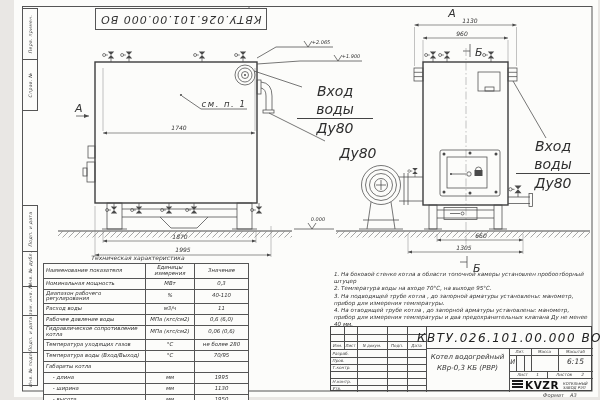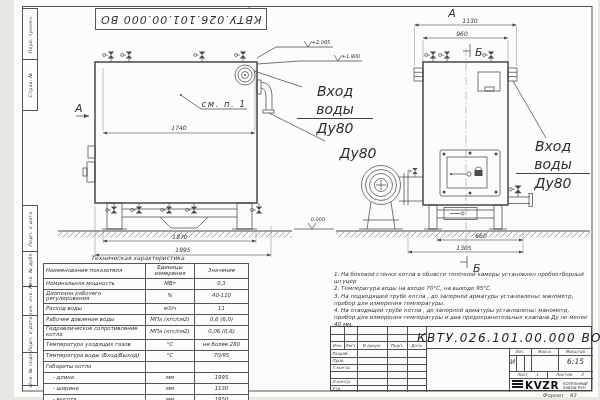--- a/index.html
+++ b/index.html
@@ -399,20 +399,24 @@
     <div class="hl" style="left:178px;top:28px;width:84px"></div>
     <div class="hl" style="left:178px;top:44px;width:84px"></div>
     <div class="hl" style="left:178px;top:51px;width:84px"></div>
     <div class="vl" style="left:200px;top:21px;height:23px"></div>
     <div class="vl" style="left:227px;top:21px;height:23px"></div>
     <div class="vl" style="left:185.3px;top:28px;height:16px"></div>
     <div class="vl" style="left:192.6px;top:28px;height:16px"></div>
     <div class="vl" style="left:216px;top:44px;height:7px"></div>
 
     <div class="tb-doc">КВТУ.026.101.00.000  ВО</div>
+    <div class="tb-name">
+      <div>Котел водогрейный</div>
+      <div>КВр-0,3  КБ  (РВР)</div>
+    </div>
     <div class="tb-xs" style="left:0;top:15.5px;width:13px">Изм.</div>
     <div class="tb-xs" style="left:13px;top:15.5px;width:13px">Лист</div>
     <div class="tb-xs" style="left:26px;top:15.5px;width:30px">N докум.</div>
     <div class="tb-xs" style="left:56px;top:15.5px;width:20px">Подп.</div>
     <div class="tb-xs" style="left:76px;top:15.5px;width:19px">Дата</div>
     <div class="tb-rl" style="top:23.5px">Разраб.</div>
     <div class="tb-rl" style="top:31px">Пров.</div>
     <div class="tb-rl" style="top:38px">Т.контр.</div>
     <div class="tb-rl" style="top:52px">Н.контр.</div>
     <div class="tb-rl" style="top:59px">Утв.</div>

